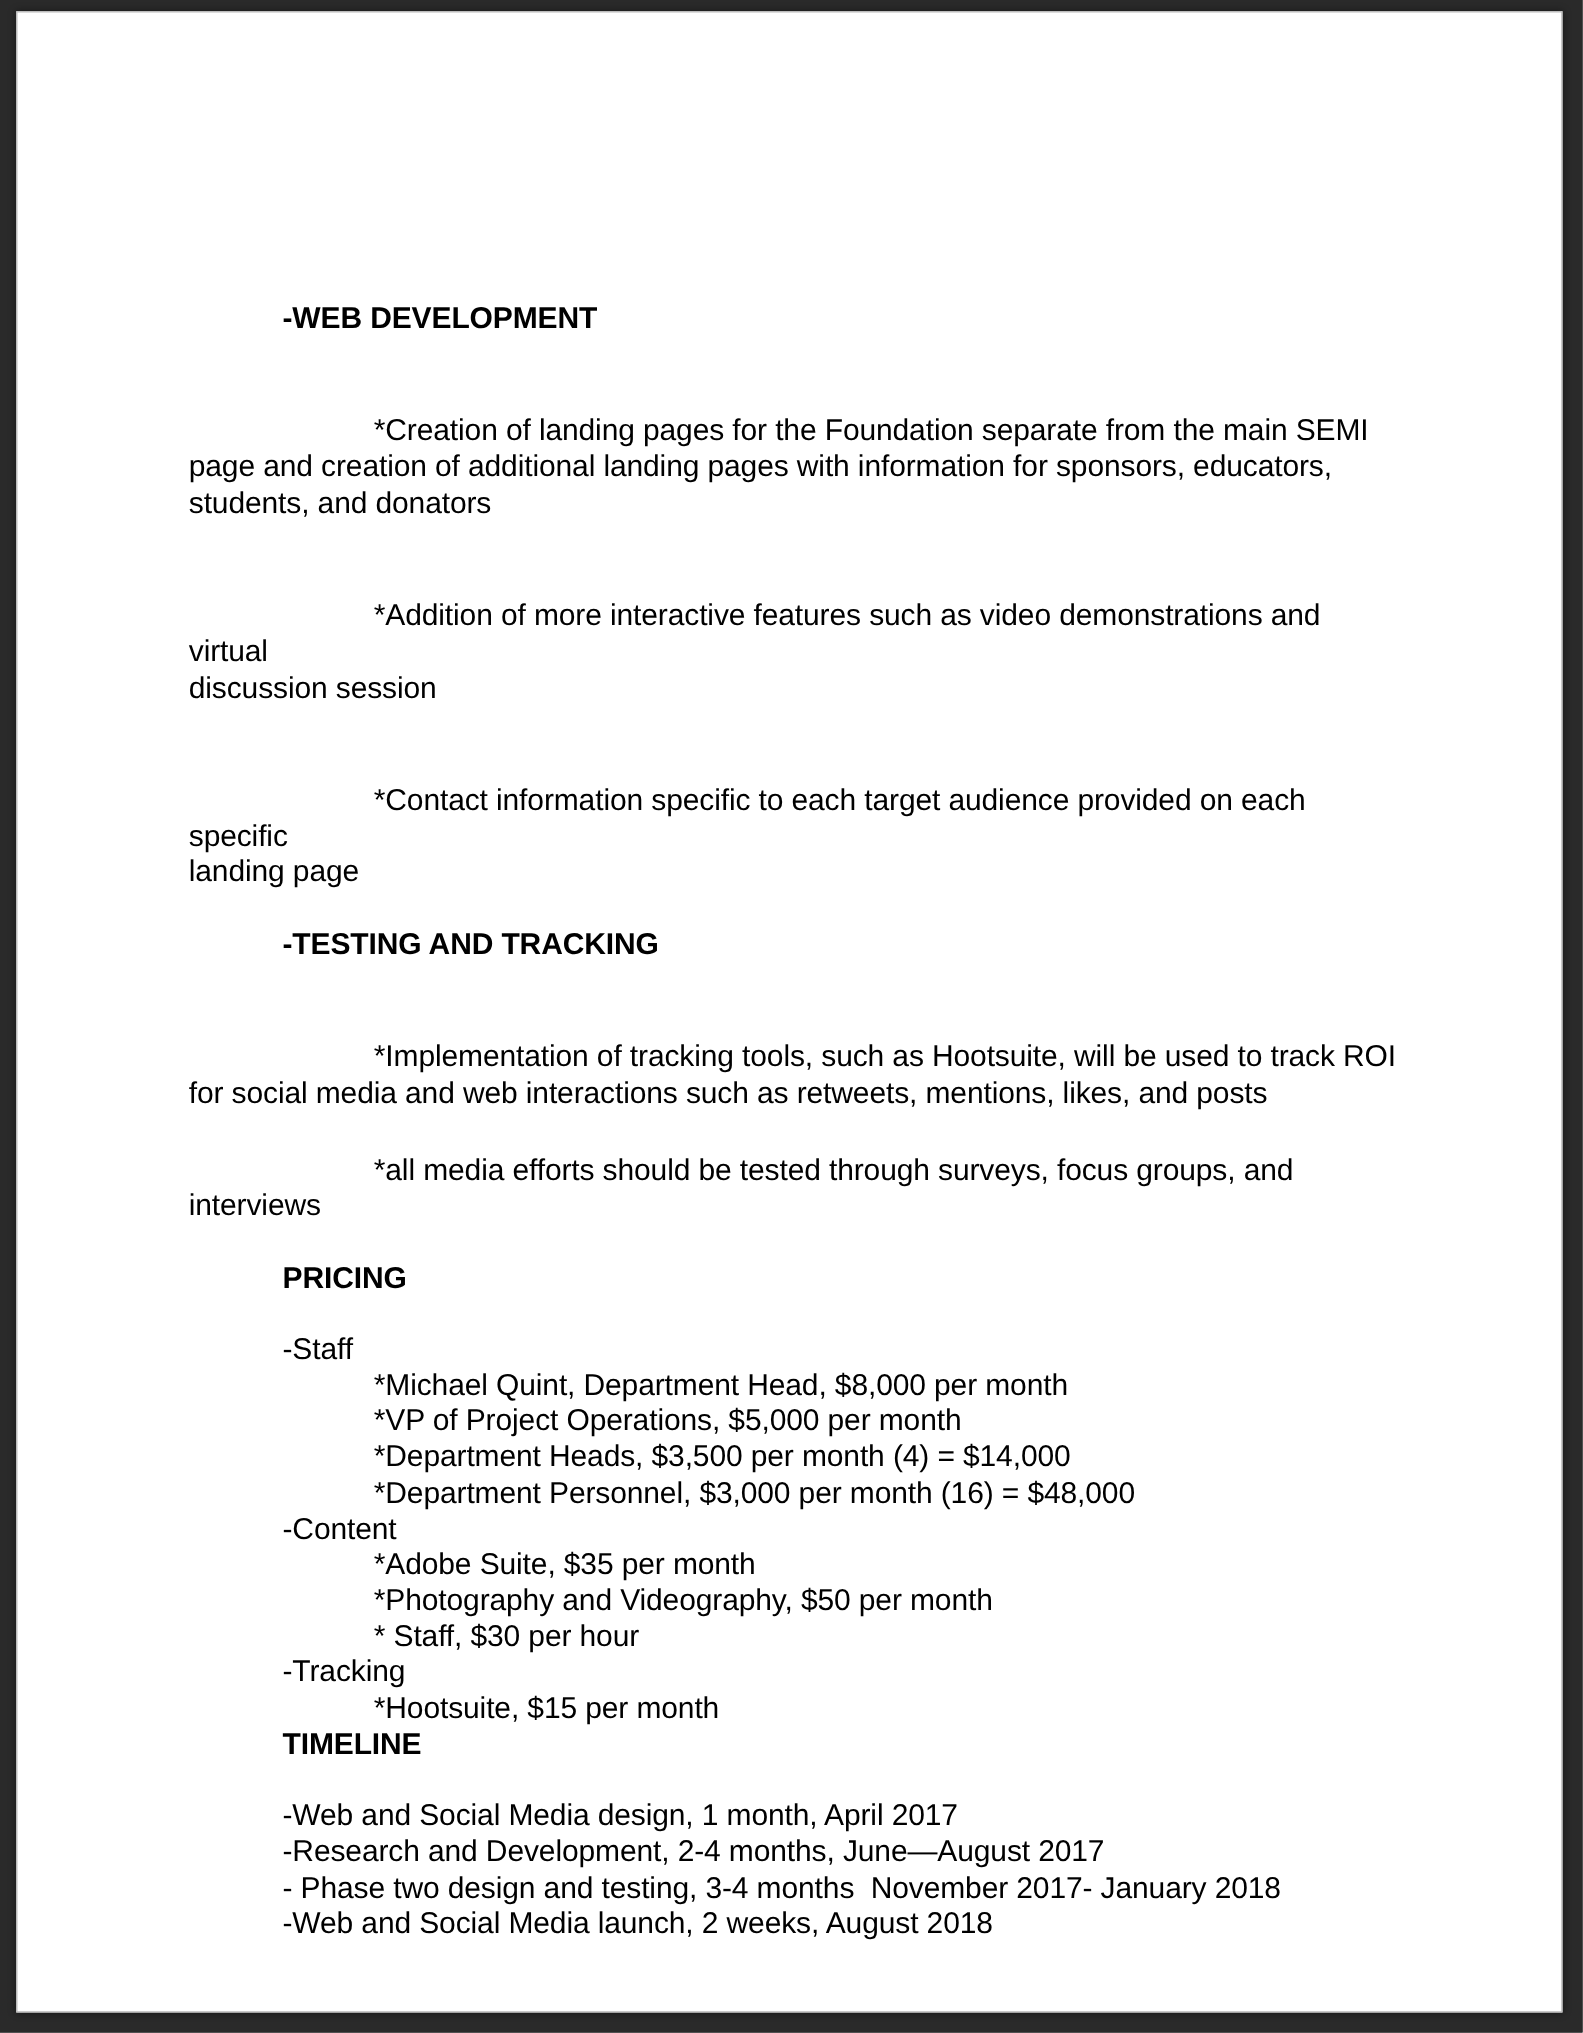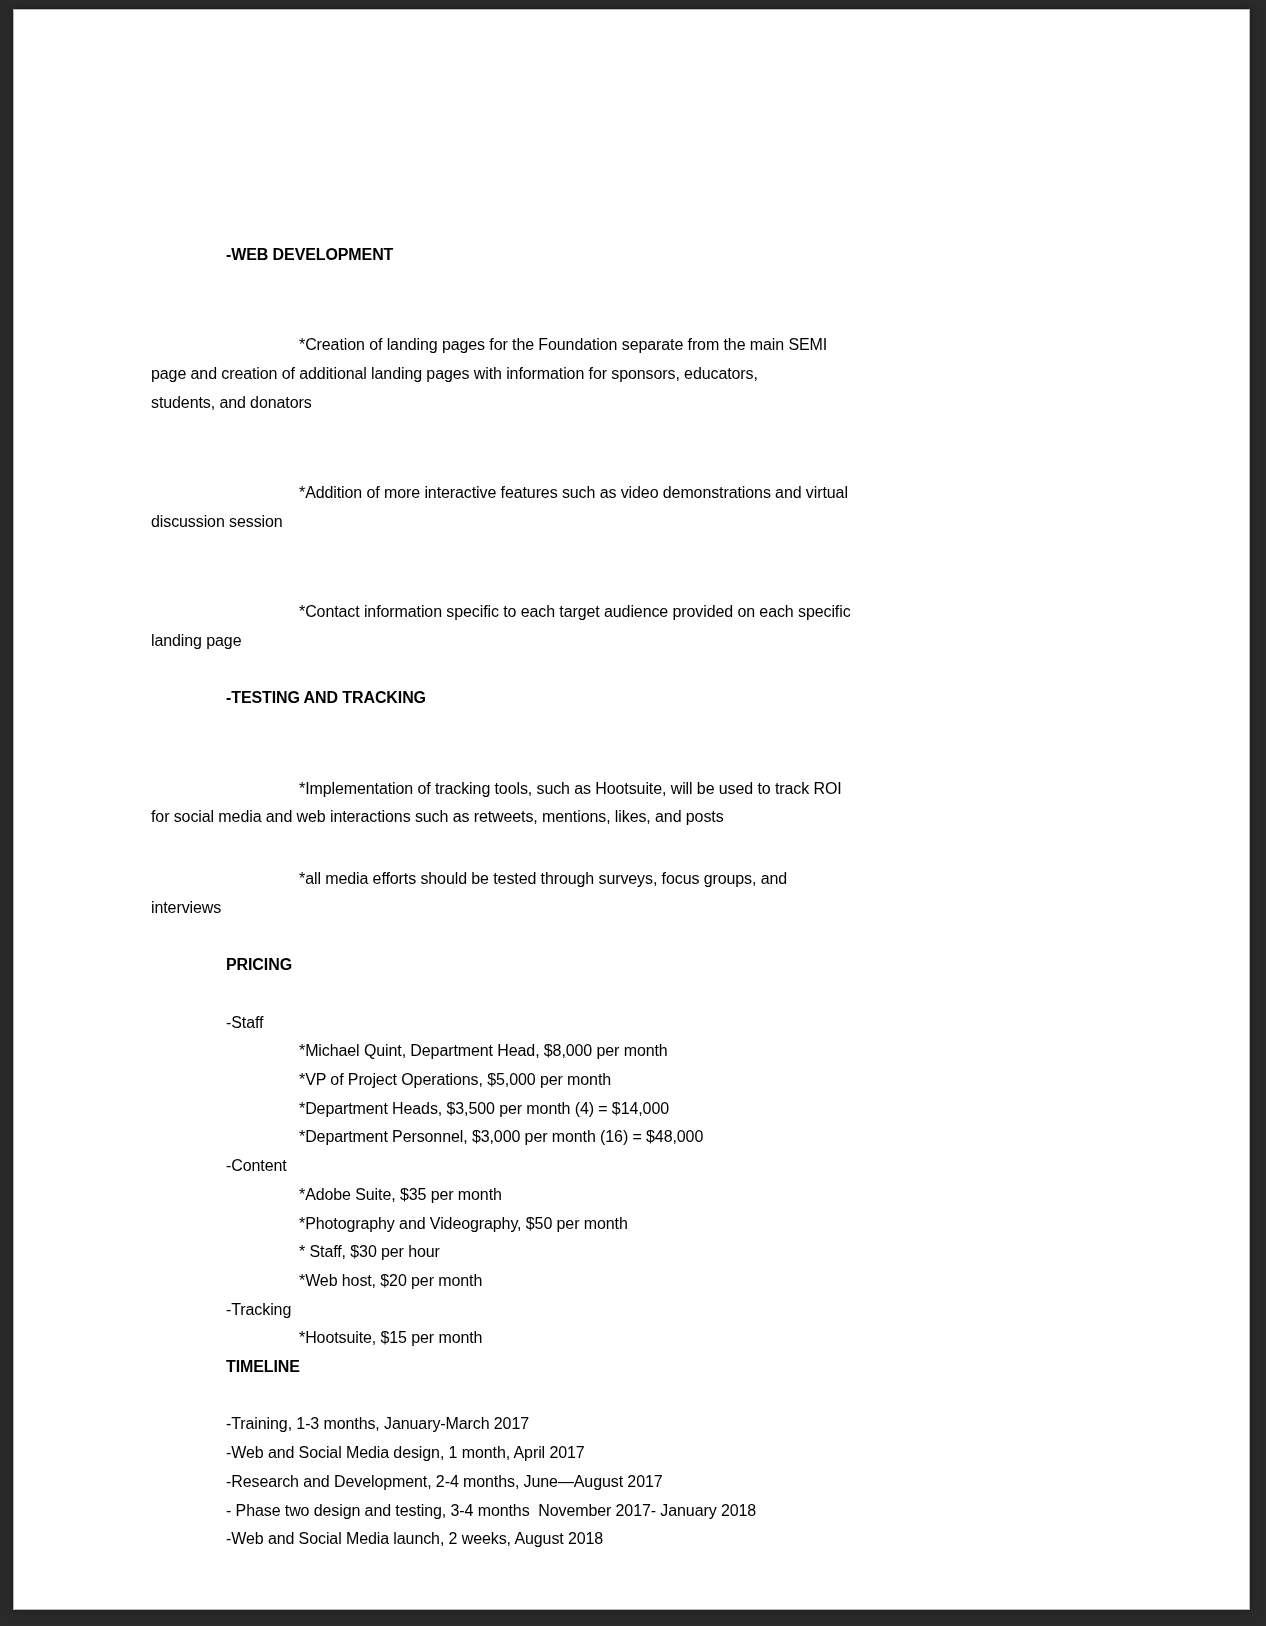--- a/index.html
+++ b/index.html
@@ -28,21 +28,21 @@
     box-shadow: 0 0 6px rgba(0,0,0,0.45);
   }
   .content {
     position: absolute;
     left: 0;
     top: 0;
     width: 100%;
     box-sizing: border-box;
     padding: 231px 130px 0 137px;
     font-family: "Liberation Sans", sans-serif;
-    font-size: 16px;
+    font-size: 24px;
     line-height: 28.7px;
     color: #000000;
     letter-spacing: -0.1px;
   }
   .block {
     white-space: pre-wrap;
   }
   .blank {
     height: 28.7px;
   }
@@ -101,25 +101,23 @@
         <div class="block blank"></div>
         <div class="block item1"><span>-Staff</span></div>
         <div class="block item2"><span>*Michael Quint, Department Head, $8,000 per month</span></div>
         <div class="block item2"><span>*VP of Project Operations, $5,000 per month</span></div>
         <div class="block item2"><span>*Department Heads, $3,500 per month (4) = $14,000</span></div>
         <div class="block item2"><span>*Department Personnel, $3,000 per month (16) = $48,000</span></div>
         <div class="block item1"><span>-Content</span></div>
         <div class="block item2"><span>*Adobe Suite, $35 per month</span></div>
         <div class="block item2"><span>*Photography and Videography, $50 per month</span></div>
         <div class="block item2"><span>* Staff, $30 per hour</span></div>
-        <div class="block item2"><span>*Web host, $20 per month</span></div>
         <div class="block item1"><span>-Tracking</span></div>
         <div class="block item2"><span>*Hootsuite, $15 per month</span></div>
         <div class="block heading-underline"><span>TIMELINE</span></div>
         <div class="block blank"></div>
-        <div class="block item1"><span>-Training, 1-3 months, January-March 2017</span></div>
         <div class="block item1"><span>-Web and Social Media design, 1 month, April 2017</span></div>
         <div class="block item1"><span>-Research and Development, 2-4 months, June—August 2017</span></div>
         <div class="block item1"><span>- Phase two design and testing, 3-4 months  November 2017- January 2018</span></div>
         <div class="block item1"><span>-Web and Social Media launch, 2 weeks, August 2018</span></div>
       </div>
   </div>
 </div>
 
 </body></html>

